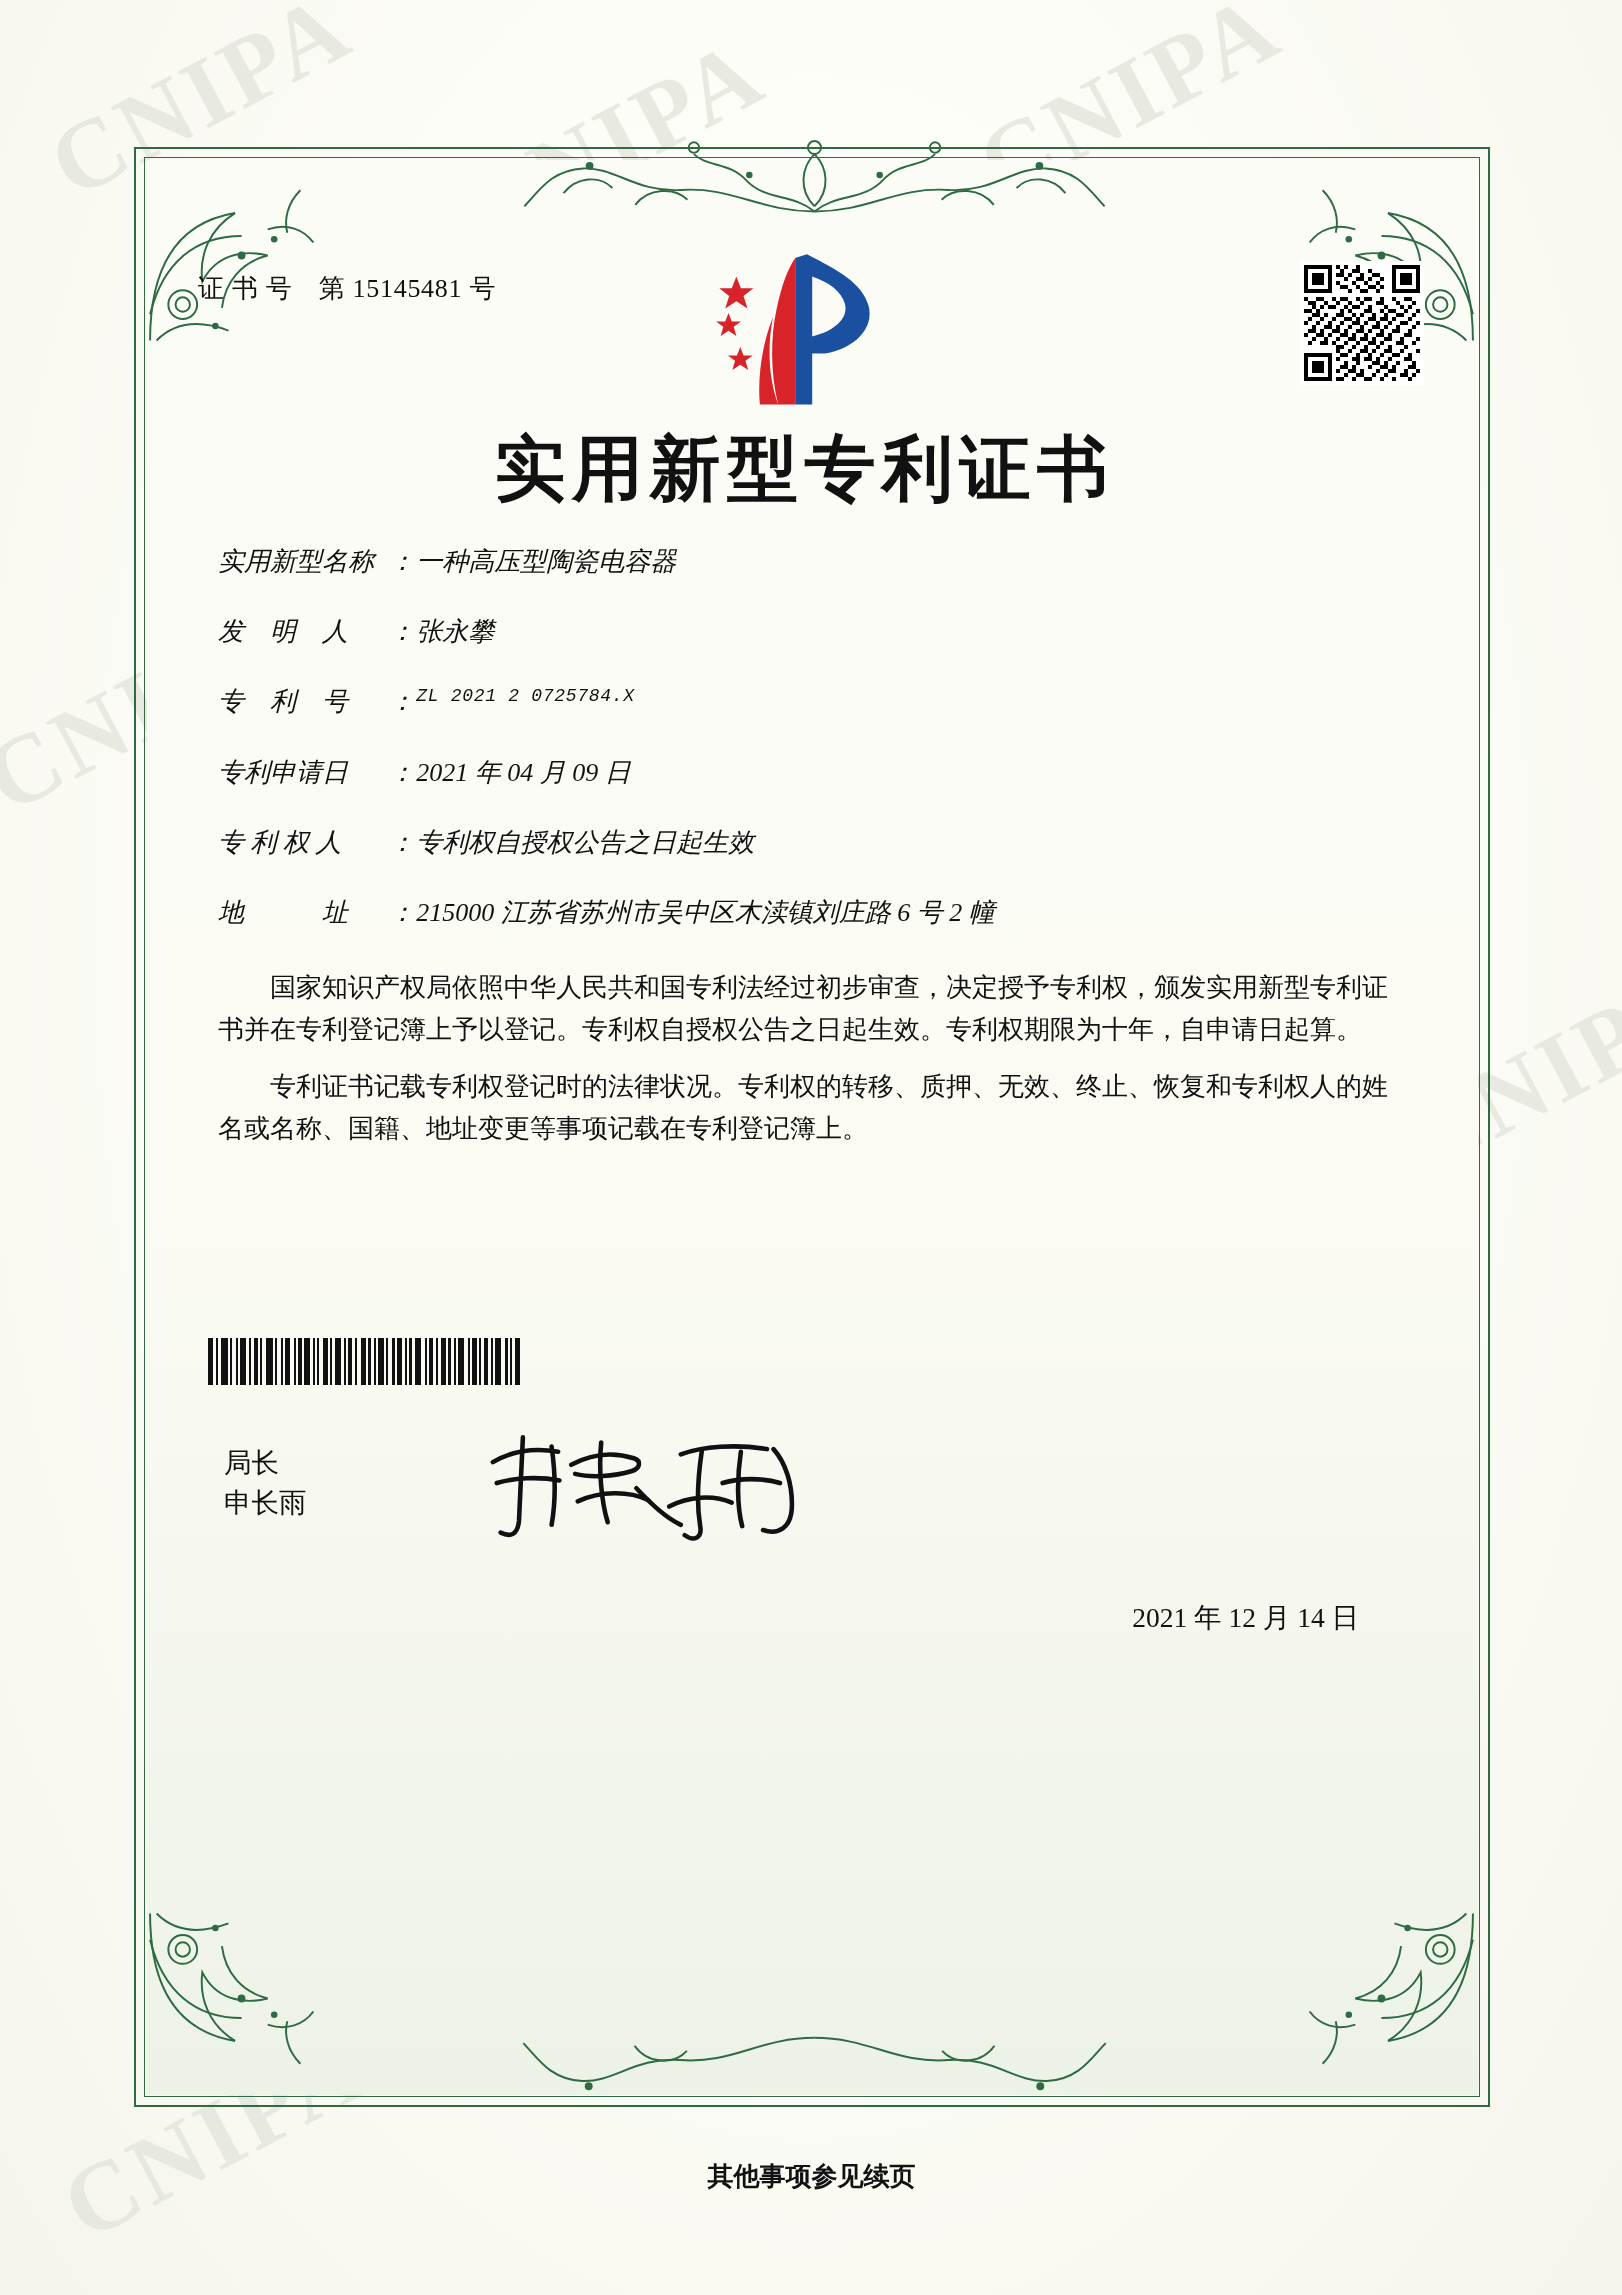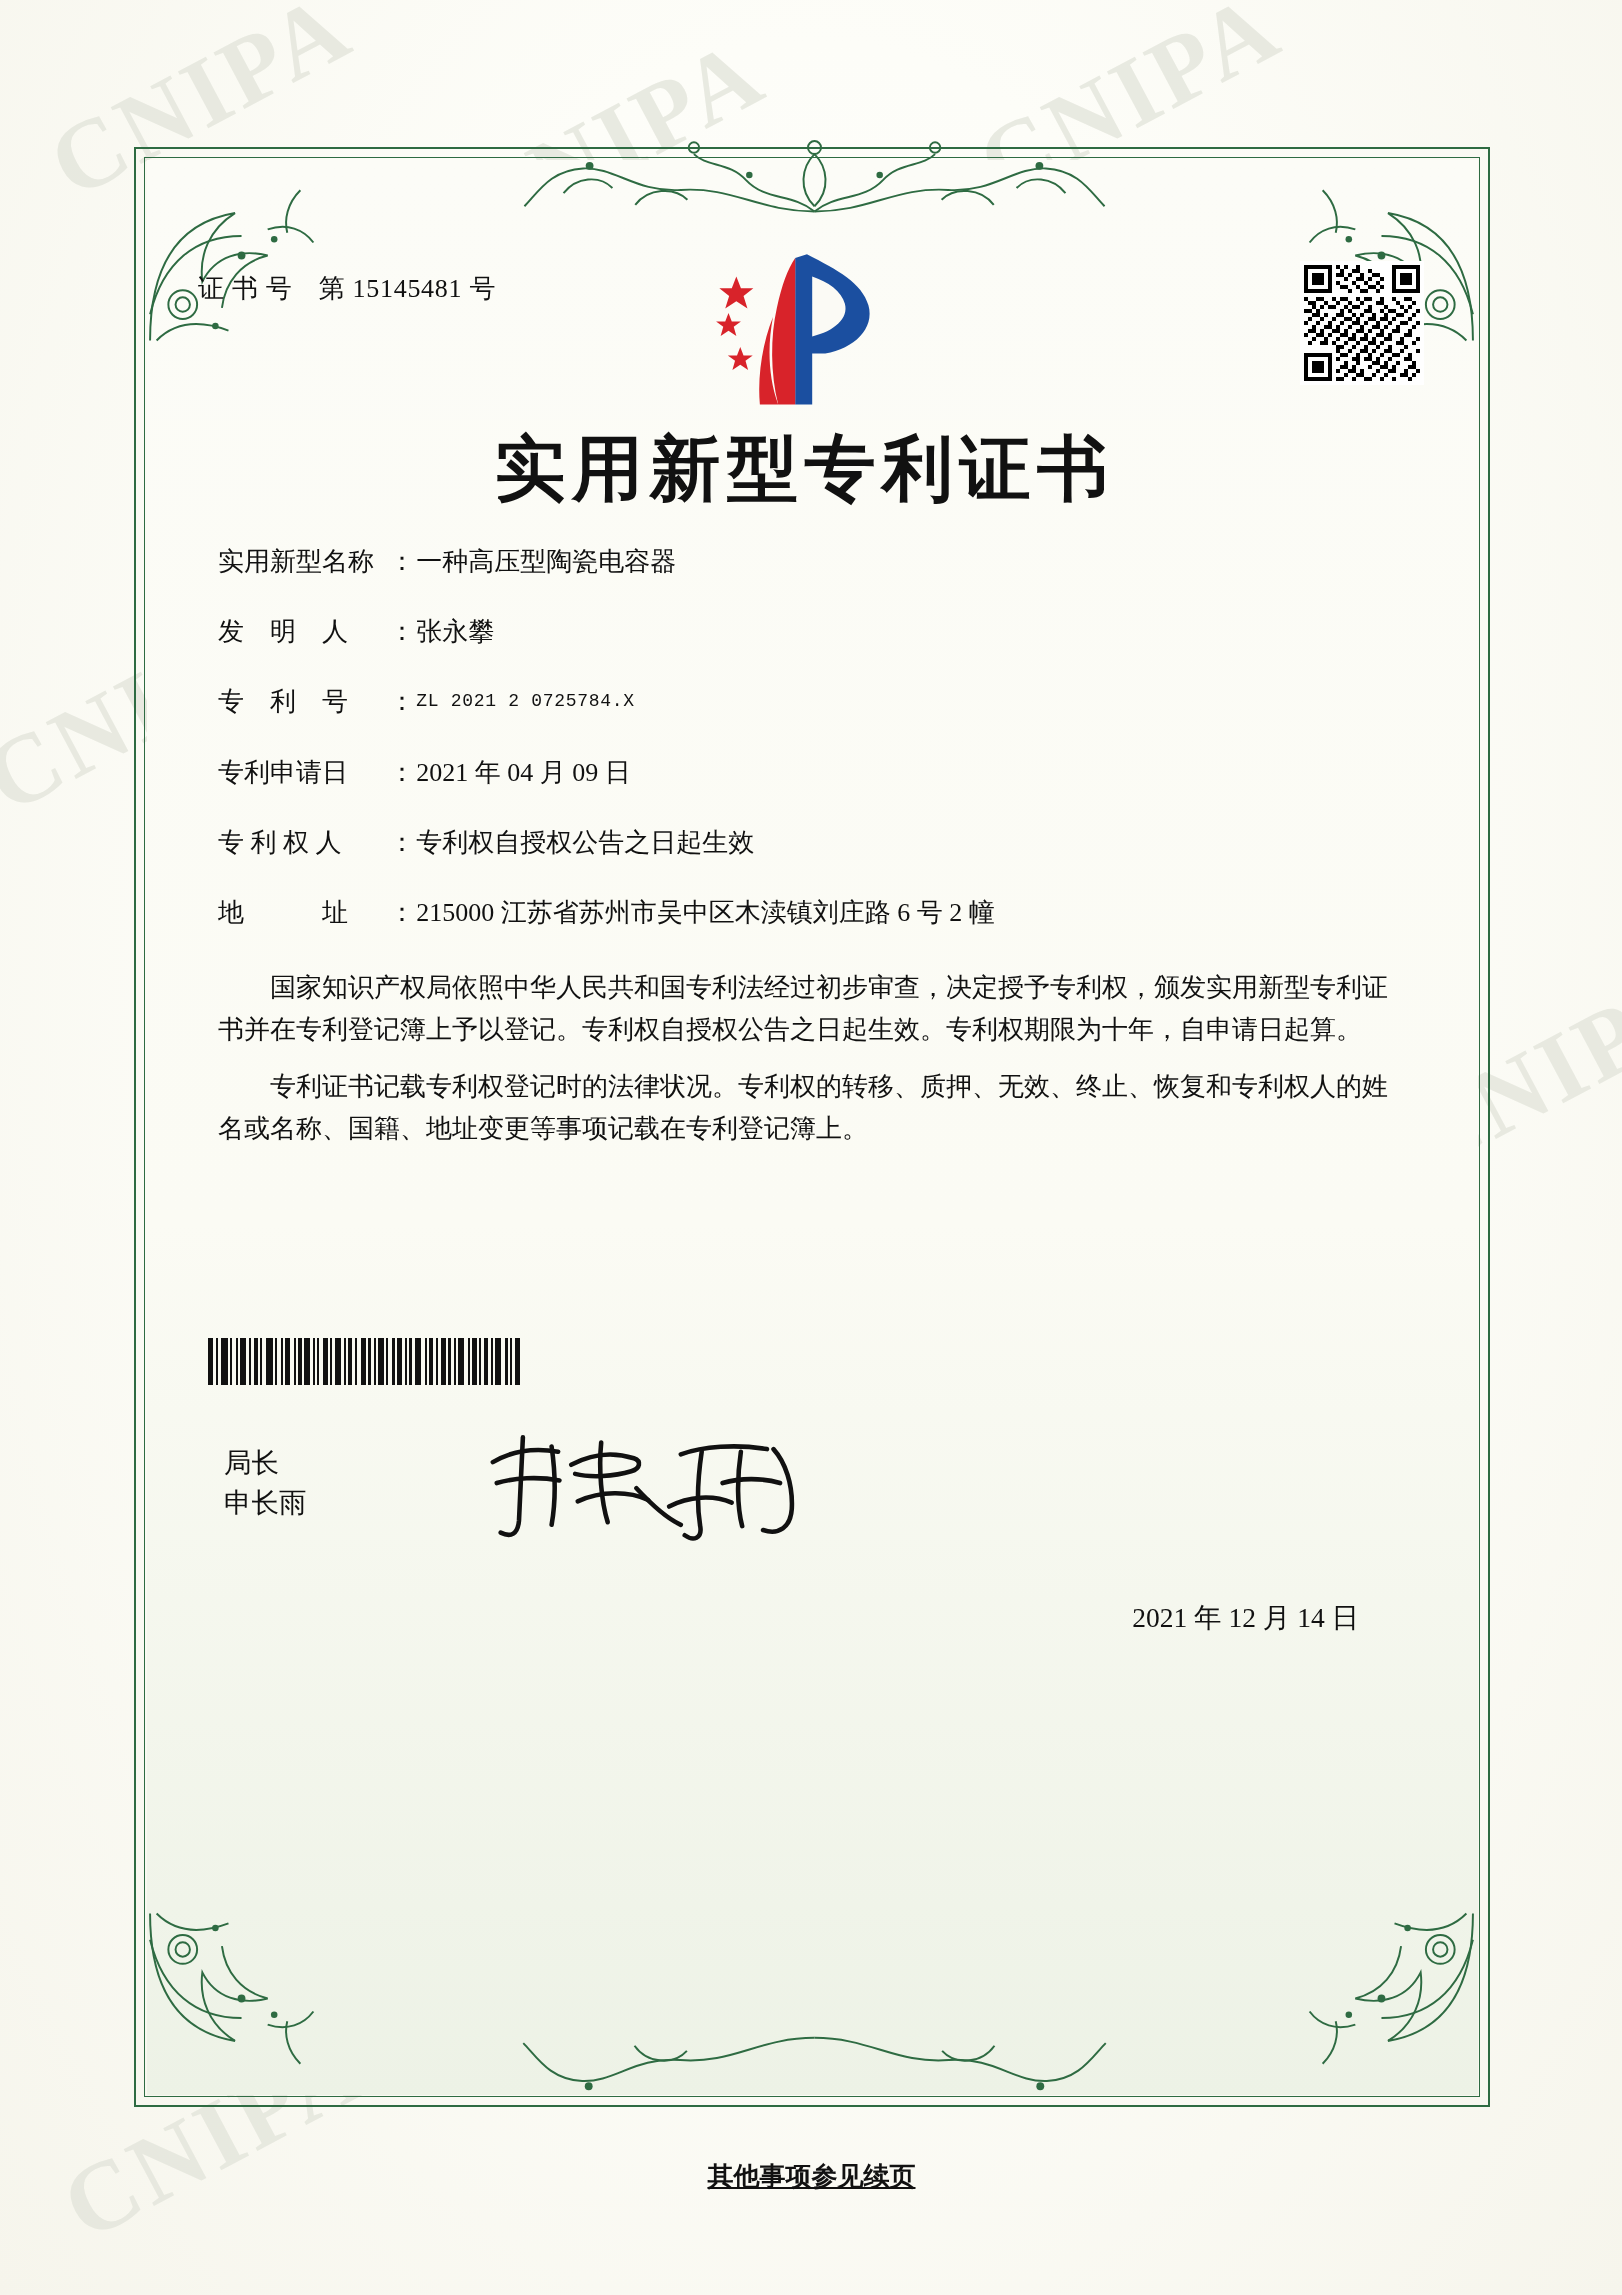--- a/index.html
+++ b/index.html
@@ -152,25 +152,26 @@
   }
 
   .fields {
     position: absolute;
     left: 79px;
     top: 386px;
     width: 1178px;
   }
   .field-row {
     display: flex;
-    align-items: center;
+    align-items: flex-start;
     font-size: 26px;
     color: #111;
     margin-bottom: 39px;
     line-height: 1.2;
+    font-style: italic;
   }
   .field-label {
     width: 171px;
     display: flex;
     justify-content: space-between;
     white-space: nowrap;
   }
   .field-colon { margin: 0 1.3px 0 0; }
   .field-value { flex: 1; }
   .field-value.mono {
@@ -245,21 +246,20 @@
   }
 
   .footer-note {
     position: absolute;
     left: 0; right: 0;
     top: 2159px;
     text-align: center;
     font-size: 26px;
     color: #111;
     font-weight: bold;
-    text-decoration: underline;
   }
 </style>
 </head>
 <body>
 
 <div class="page">
   <div class="paper-tint"></div>
 
   <div class="watermark" style="left:39px; top:39px; font-size:98px; transform:rotate(-28deg);">CNIPA</div>
   <div class="watermark" style="left:452px; top:85px; font-size:98px; transform:rotate(-28deg);">CNIPA</div>

